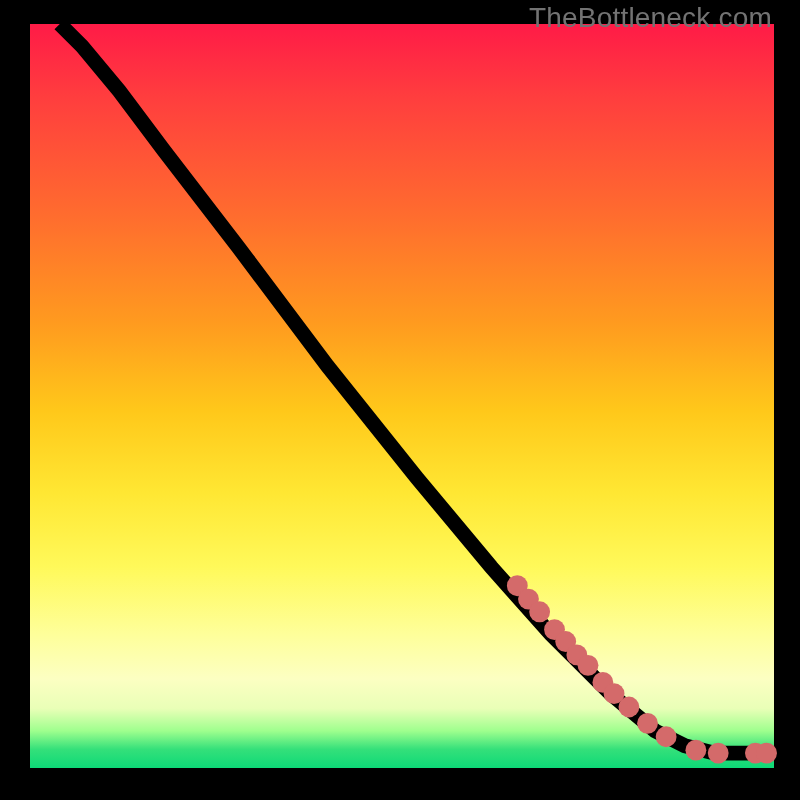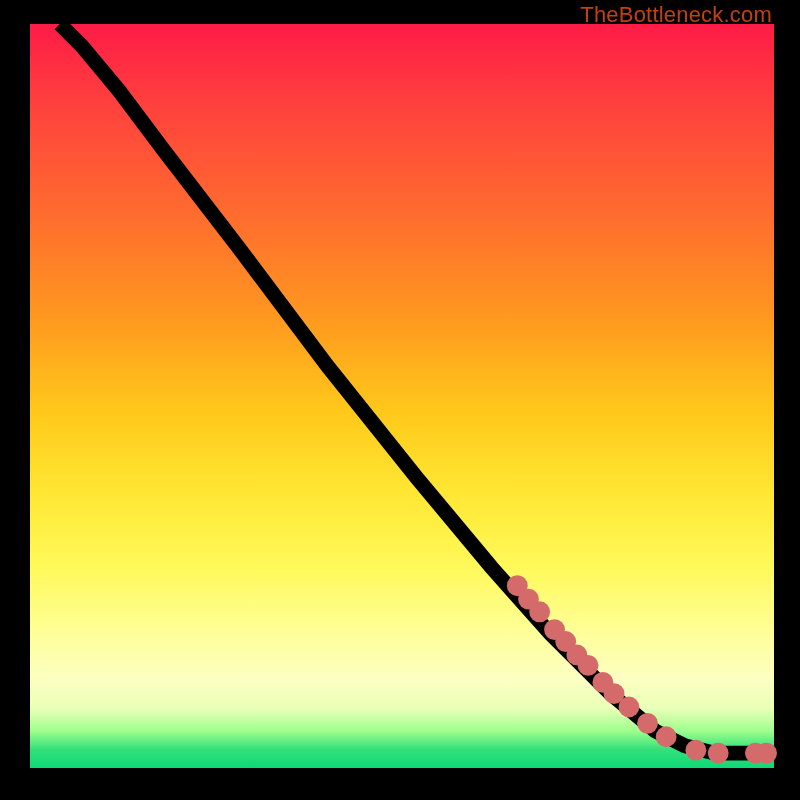--- a/index.html
+++ b/index.html
@@ -38,22 +38,22 @@
       #e9ffb7 92%,
       #9fff8e 95%,
       #34e07a 97.5%,
       #0dd977 100%
     );
   }
   .watermark {
     position: absolute;
     top: 2px;
     right: 28px;
-    color: #c2410c;
-    font-size: 22px;
+    color: #737373;
+    font-size: 28px;
     font-weight: 500;
     letter-spacing: 0.2px;
   }
   svg.overlay {
     position: absolute;
     left: 30px;
     top: 24px;
     width: 744px;
     height: 744px;
     overflow: visible;

